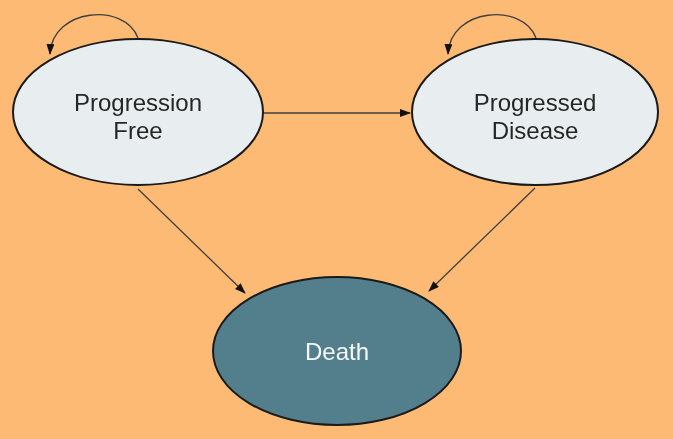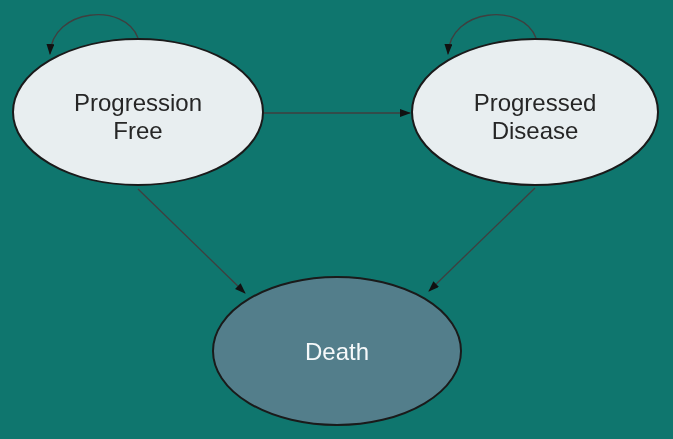--- a/index.html
+++ b/index.html
@@ -8,21 +8,21 @@
     background: #ffffff;
     width: 673px;
     height: 439px;
     overflow: hidden;
     font-family: "Liberation Sans", sans-serif;
   }
   .canvas {
     position: relative;
     width: 673px;
     height: 439px;
-    background: #0f766e;
+    background: #fdba74;
   }
   svg { display: block; }
   .edge {
     stroke: #3f3f3f;
     stroke-width: 1.3;
     fill: none;
   }
   .node-ellipse {
     stroke: #1a1a1a;
     stroke-width: 2;

